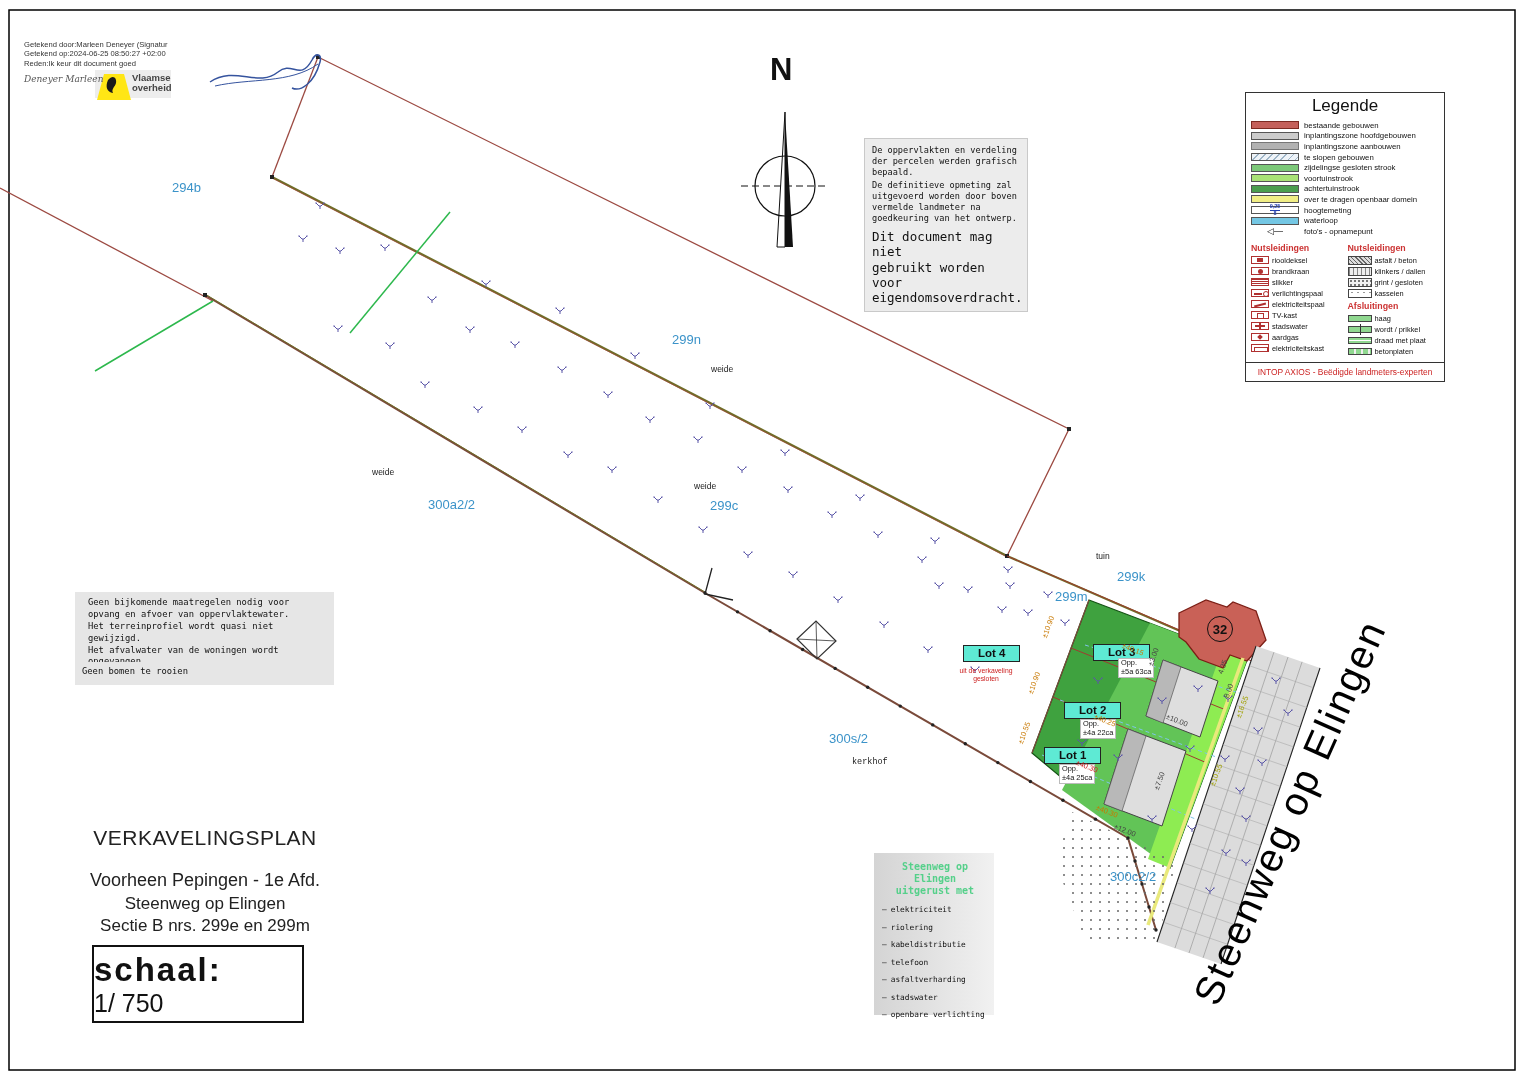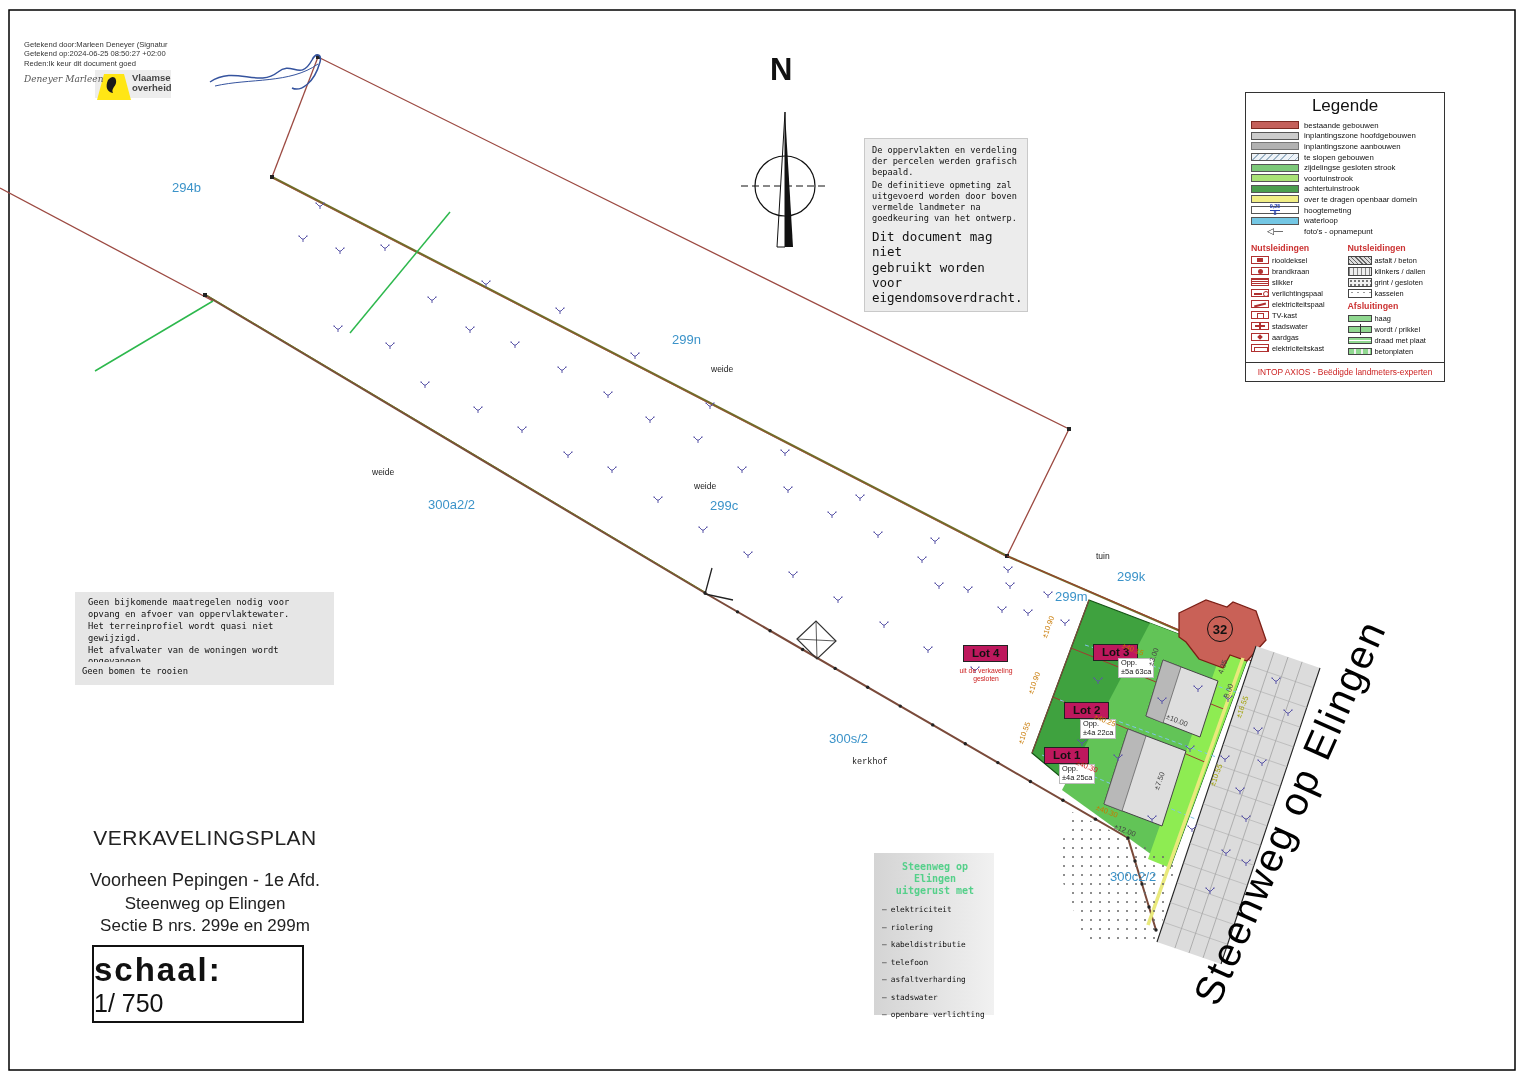--- a/index.html
+++ b/index.html
@@ -95,22 +95,22 @@
   
   #util-box{position:absolute;left:874px;top:853px;width:120px;height:162px;z-index:4;
             background:linear-gradient(90deg,#d4d4d4,#f1f1f1);padding:8px 6px 6px 8px;box-sizing:border-box;}
   #util-title{color:#55d08a;font-size:10px;font-weight:bold;text-align:center;line-height:1.2;margin-bottom:8px;}
   .util-item{font-size:7.8px;margin-bottom:8.5px;display:flex;gap:4px;}
 
   
   .lbl{position:absolute;white-space:nowrap;z-index:3;}
   .parcel{color:#3b93c9;font-size:13px;}
   .landuse{color:#1a1a1a;font-size:8.5px;}
-  .lotbox{position:absolute;background:#be185d;border:1px solid #222;font-weight:bold;font-size:11.5px;
-          padding:0 8px;line-height:1.3;z-index:3;}
+  .lotbox{position:absolute;background:#5eead4;border:1px solid #222;font-weight:bold;font-size:11.5px;
+          padding:0 14px;line-height:1.3;z-index:3;}
   .oppbox{position:absolute;background:#fff;border:1px solid #bbb;font-size:7.4px;line-height:1.2;
           padding:0 2px;z-index:3;}
   .lot4note{position:absolute;color:#cc2020;font-size:6.8px;text-align:center;line-height:1.15;width:78px;z-index:3;}
   .meas{position:absolute;font-size:7.4px;white-space:nowrap;transform-origin:left top;z-index:3;}
   #bldg-circle{position:absolute;left:1207px;top:616px;width:26px;height:26px;border:1.6px solid #111;
                border-radius:50%;text-align:center;line-height:26px;font-size:13px;font-weight:bold;z-index:3;box-sizing:border-box;}
   #street-label{position:absolute;left:1060px;top:790px;width:460px;text-align:center;z-index:3;
                 font-size:40px;letter-spacing:2px;color:#000;transform:rotate(-66deg);}
 </style>
 </head>

